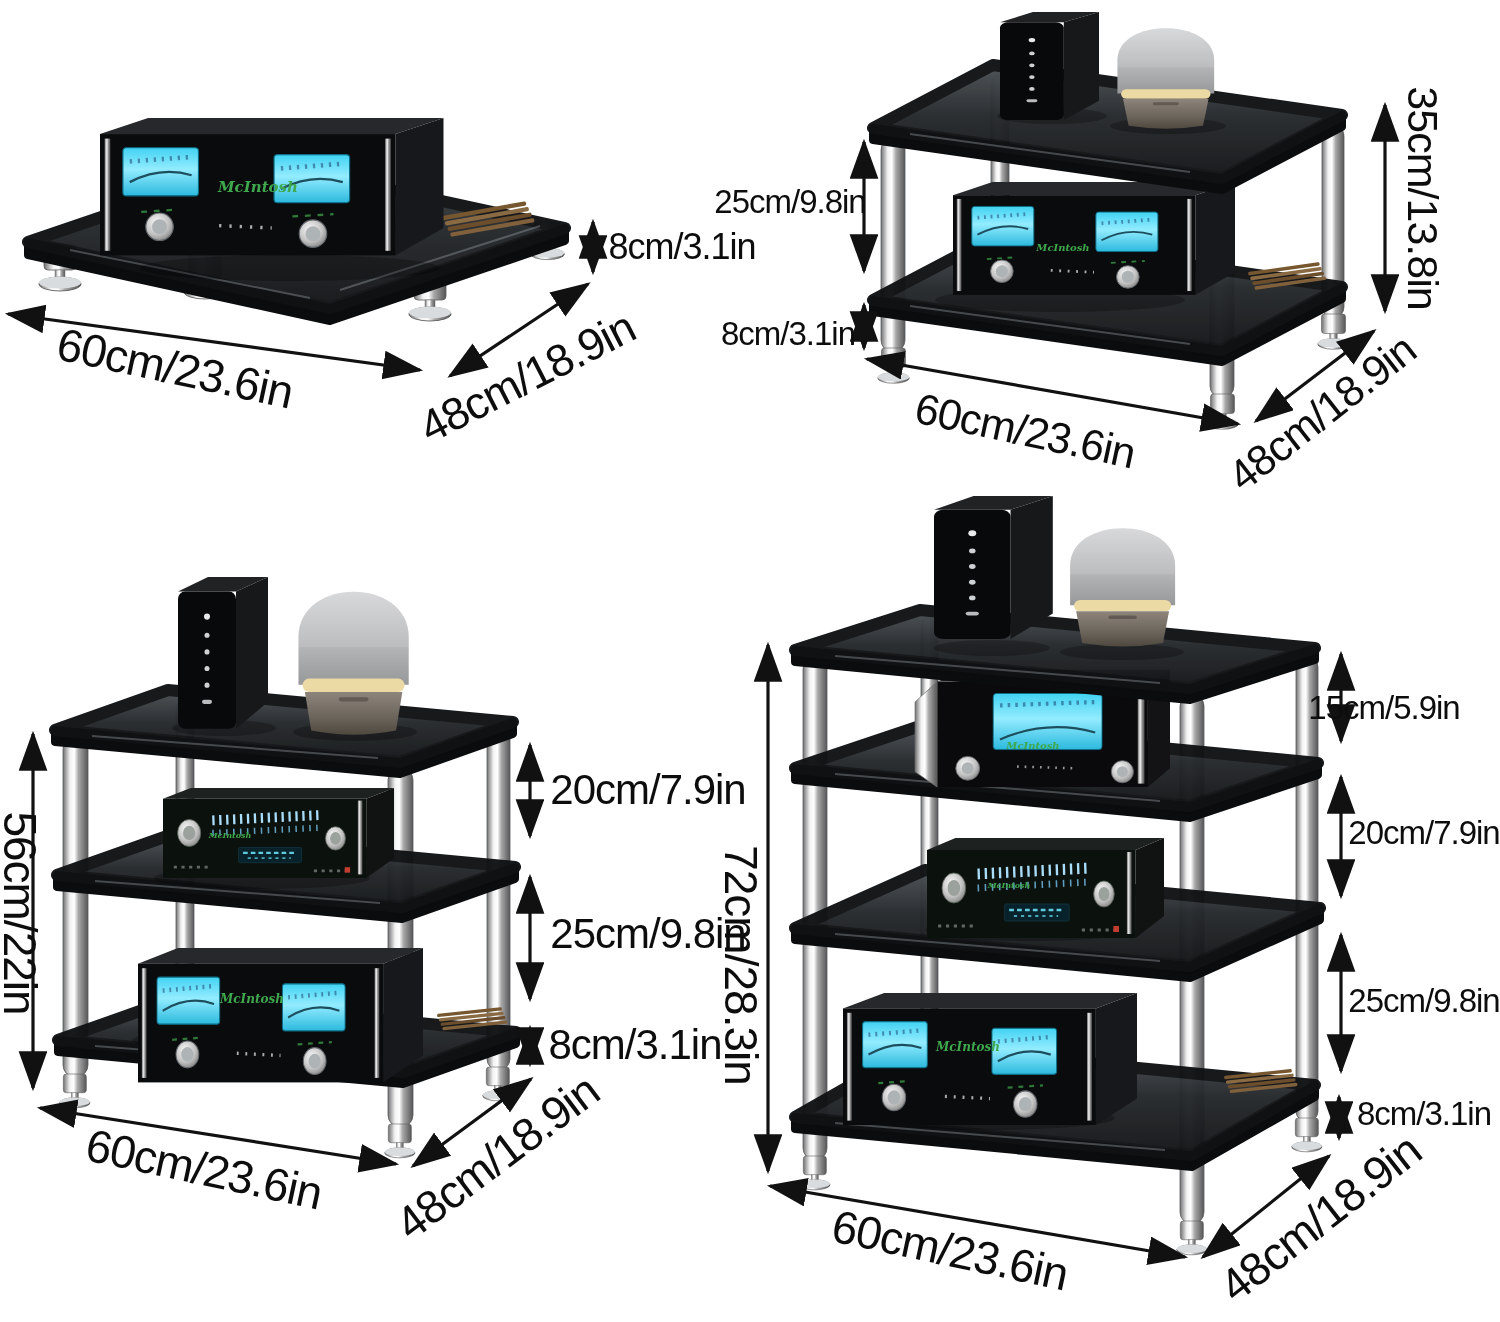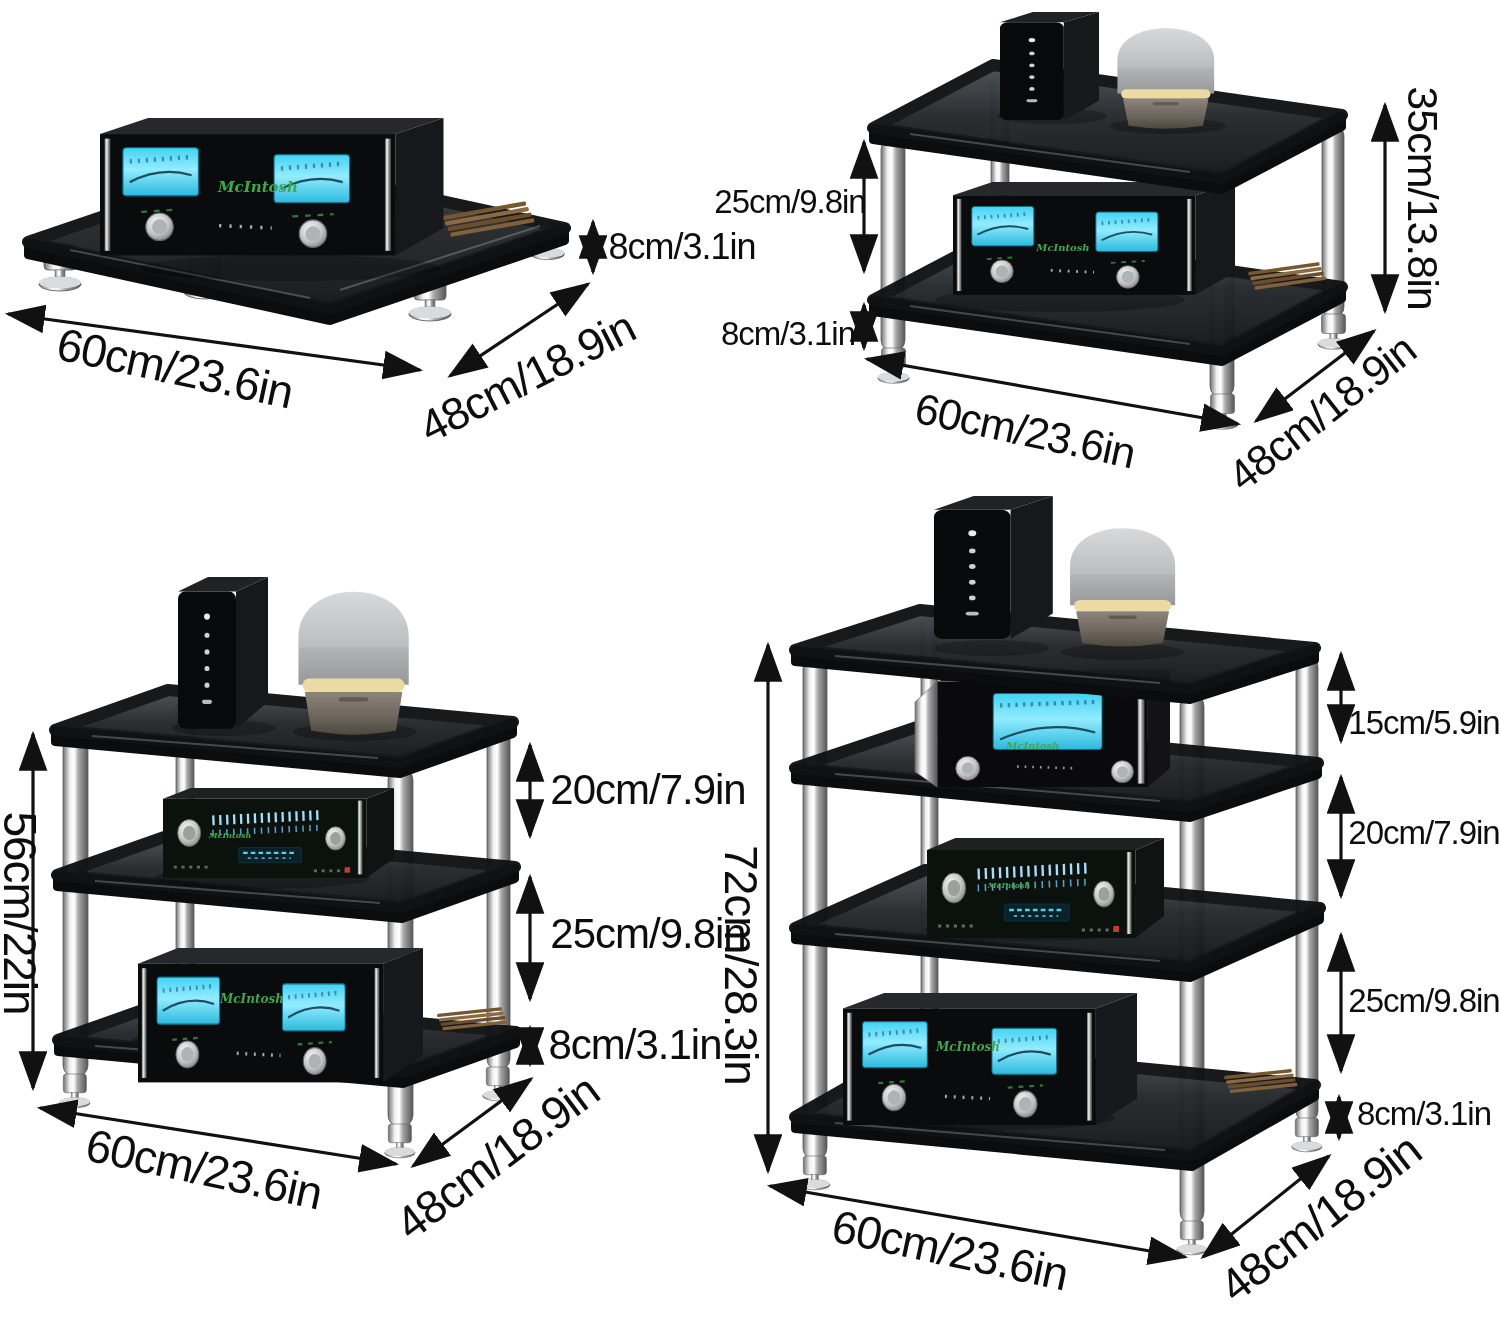--- a/index.html
+++ b/index.html
@@ -309,20 +309,20 @@
 <div class="dim" style="left:1322px;top:413px;--r:-38deg;font-size:43px;">48cm/18.9in</div>
 
 <div class="dim" style="left:20px;top:913px;--r:90deg;font-size:46px;">56cm/22in</div>
 <div class="dim" style="left:648px;top:790px;font-size:42px;">20cm/7.9in</div>
 <div class="dim" style="left:648px;top:934px;font-size:42px;">25cm/9.8in</div>
 <div class="dim" style="left:635px;top:1045px;font-size:42px;">8cm/3.1in</div>
 <div class="dim" style="left:204px;top:1169px;--r:12deg;font-size:46px;">60cm/23.6in</div>
 <div class="dim" style="left:497px;top:1157px;--r:-37deg;font-size:46px;">48cm/18.9in</div>
 
 <div class="dim" style="left:741px;top:965px;--r:90deg;font-size:46px;">72cm/28.3in</div>
-<div class="dim" style="left:1424px;top:707px;font-size:33px;margin-top:15px;">15cm/5.9in</div>
+<div class="dim" style="left:1384px;top:707px;font-size:33px;">15cm/5.9in</div>
 <div class="dim" style="left:1424px;top:832px;font-size:33px;">20cm/7.9in</div>
 <div class="dim" style="left:1424px;top:1000px;font-size:33px;">25cm/9.8in</div>
 <div class="dim" style="left:1424px;top:1113px;font-size:33px;">8cm/3.1in</div>
 <div class="dim" style="left:950px;top:1250px;--r:12deg;font-size:46px;">60cm/23.6in</div>
 <div class="dim" style="left:1320px;top:1218px;--r:-38deg;font-size:46px;">48cm/18.9in</div>
 
 </div>
 
 </body></html>

